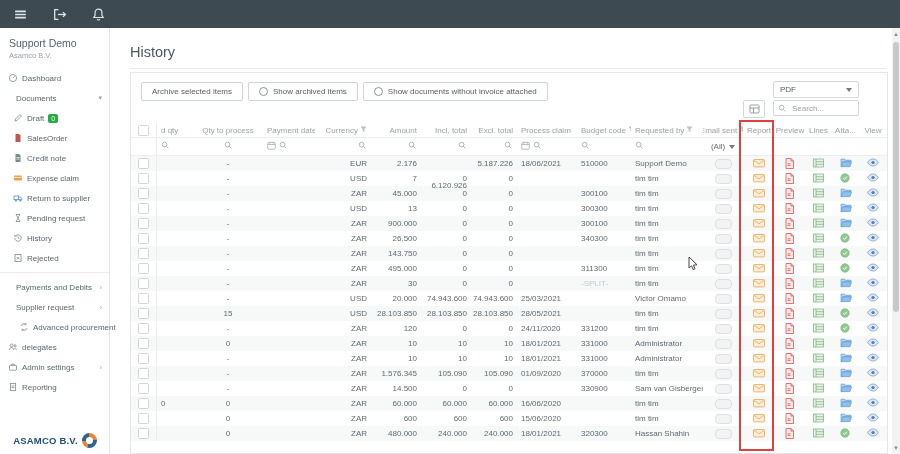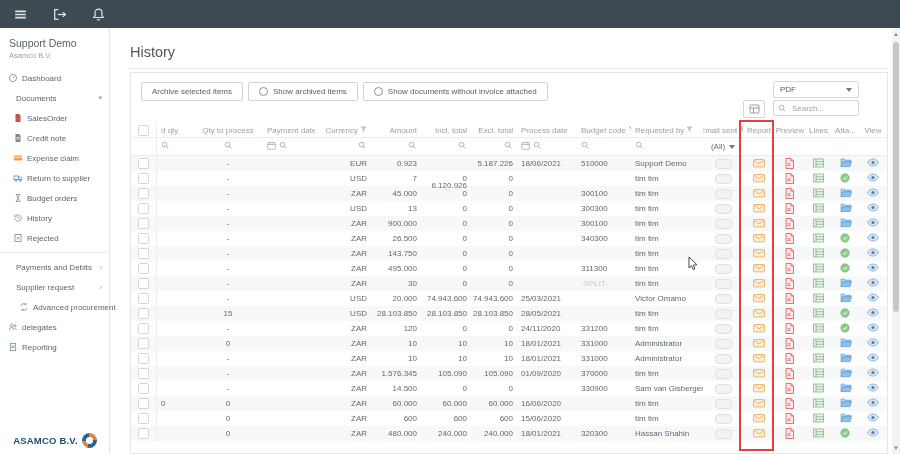--- a/index.html
+++ b/index.html
@@ -121,20 +121,29 @@
           </svg>
         </span>
         <span>Dashboard</span>
       </div>
       <div class="nav-item" style="padding-left: 16px;">
         <span>Documents</span>
         <span class="chev">▾</span>
       </div>
       <div class="nav-item" style="padding-left: 13px;">
         <span class="nicon">
+          <svg viewBox="0 0 10 10" fill="none" stroke="#8a959c" stroke-width=".9">
+            <path d="M2 8l.5-2L7 1.5 8.5 3 4 7.5z"></path>
+          </svg>
+        </span>
+        <span>Draft</span>
+        <span class="badge">0</span>
+      </div>
+      <div class="nav-item" style="padding-left: 13px;">
+        <span class="nicon">
           <svg viewBox="0 0 10 10">
             <path d="M2.5 1H6l1.5 1.5V9h-5z" fill="#c0574f"></path>
           </svg>
         </span>
         <span>SalesOrder</span>
       </div>
       <div class="nav-item" style="padding-left: 13px;">
         <span class="nicon">
           <svg viewBox="0 0 10 10">
             <path d="M2.5 1H6l1.5 1.5V9h-5z" fill="#7a8a8f"></path>
@@ -162,21 +171,21 @@
           </svg>
         </span>
         <span>Return to supplier</span>
       </div>
       <div class="nav-item" style="padding-left: 13px;">
         <span class="nicon">
           <svg viewBox="0 0 10 10" fill="none" stroke="#8a959c" stroke-width=".9">
             <path d="M3 1.5h4L4.8 5 7 8.5H3L5.2 5z"></path>
           </svg>
         </span>
-        <span>Budget orders</span>
+        <span>Pending request</span>
       </div>
       <div class="nav-item" style="padding-left: 13px;">
         <span class="nicon">
           <svg viewBox="0 0 10 10" fill="none" stroke="#8a959c" stroke-width=".9">
             <path d="M1.8 5a3.2 3.2 0 1 0 1-2.3"></path>
             <path d="M1.8 1.6v1.8h1.8"></path>
             <path d="M5 3.4V5l1.4.9"></path>
           </svg>
         </span>
         <span>History</span>
@@ -213,20 +222,30 @@
       <div class="nav-item" style="padding-left: 8px;">
         <span class="nicon">
           <svg viewBox="0 0 10 10" fill="none" stroke="#8a959c" stroke-width=".9">
             <circle cx="3.6" cy="3.4" r="1.4"></circle>
             <circle cx="7" cy="3.8" r="1.1"></circle>
             <path d="M1.5 8c0-1.6 1-2.5 2.1-2.5S5.7 6.4 5.7 8"></path>
             <path d="M6.4 6.2c1.2 0 2 .8 2 1.8"></path>
           </svg>
         </span>
         <span>delegates</span>
+      </div>
+      <div class="nav-item" style="padding-left: 8px;">
+        <span class="nicon">
+          <svg viewBox="0 0 10 10" fill="none" stroke="#8a959c" stroke-width=".9">
+            <rect x="1.5" y="3.4" width="7" height="4.8" rx=".6"></rect>
+            <path d="M3.7 3.4V2.2h2.6v1.2"></path>
+          </svg>
+        </span>
+        <span>Admin settings</span>
+        <span class="chev">›</span>
       </div>
       <div class="nav-item" style="padding-left: 8px;">
         <span class="nicon">
           <svg viewBox="0 0 10 10" fill="none" stroke="#8a959c" stroke-width=".9">
             <rect x="2.4" y="1.4" width="5.2" height="7.2"></rect>
             <path d="M3.6 4h2.8M3.6 5.6h2.8"></path>
           </svg>
         </span>
         <span>Reporting</span>
       </div>
@@ -297,21 +316,21 @@
           <div class="th ar" style="width: 50px;">
             <span>Amount</span>
           </div>
           <div class="th ar" style="width: 50px;">
             <span>Incl. total</span>
           </div>
           <div class="th ar" style="width: 46px;">
             <span>Excl. total</span>
           </div>
           <div class="th al" style="width: 60px;">
-            <span>Process date</span>
+            <span>Process claim</span>
           </div>
           <div class="th al" style="width: 54px;">
             <span>Budget code</span>
             <span><svg width="7" height="7" viewBox="0 0 8 8">
                 <path d="M.5.5h7L5 3.6V7L3 5.8V3.6z" fill="#b9c2c8"></path>
               </svg></span>
           </div>
           <div class="th al" style="width: 72px;">
             <span>Requested by</span>
             <span><svg width="7" height="7" viewBox="0 0 8 8">
@@ -421,21 +440,21 @@
           <div class="td ac" style="width: 28px;"></div>
         </div>
         <div class="tr data">
           <div class="td ac cbcol" style="width: 26px;">
             <span class="cb"></span>
           </div>
           <div class="td al" style="width: 36px;"></div>
           <div class="td ac" style="width: 70px;">-</div>
           <div class="td al" style="width: 52px;"></div>
           <div class="td ar" style="width: 56px;">EUR</div>
-          <div class="td ar" style="width: 50px;">0.923</div>
+          <div class="td ar" style="width: 50px;">2.176</div>
           <div class="td ar" style="width: 50px; margin-top: 44px;">6.120.926</div>
           <div class="td ar" style="width: 46px;">5.187.226</div>
           <div class="td al" style="width: 60px;">18/06/2021</div>
           <div class="td al" style="width: 54px;">510000</div>
           <div class="td al" style="width: 72px;">Support Demo</div>
           <div class="td ac" style="width: 40px;">
             <span class="toggle"></span>
           </div>
           <div class="td ac" style="width: 32px;">
             <span class="aicon">

